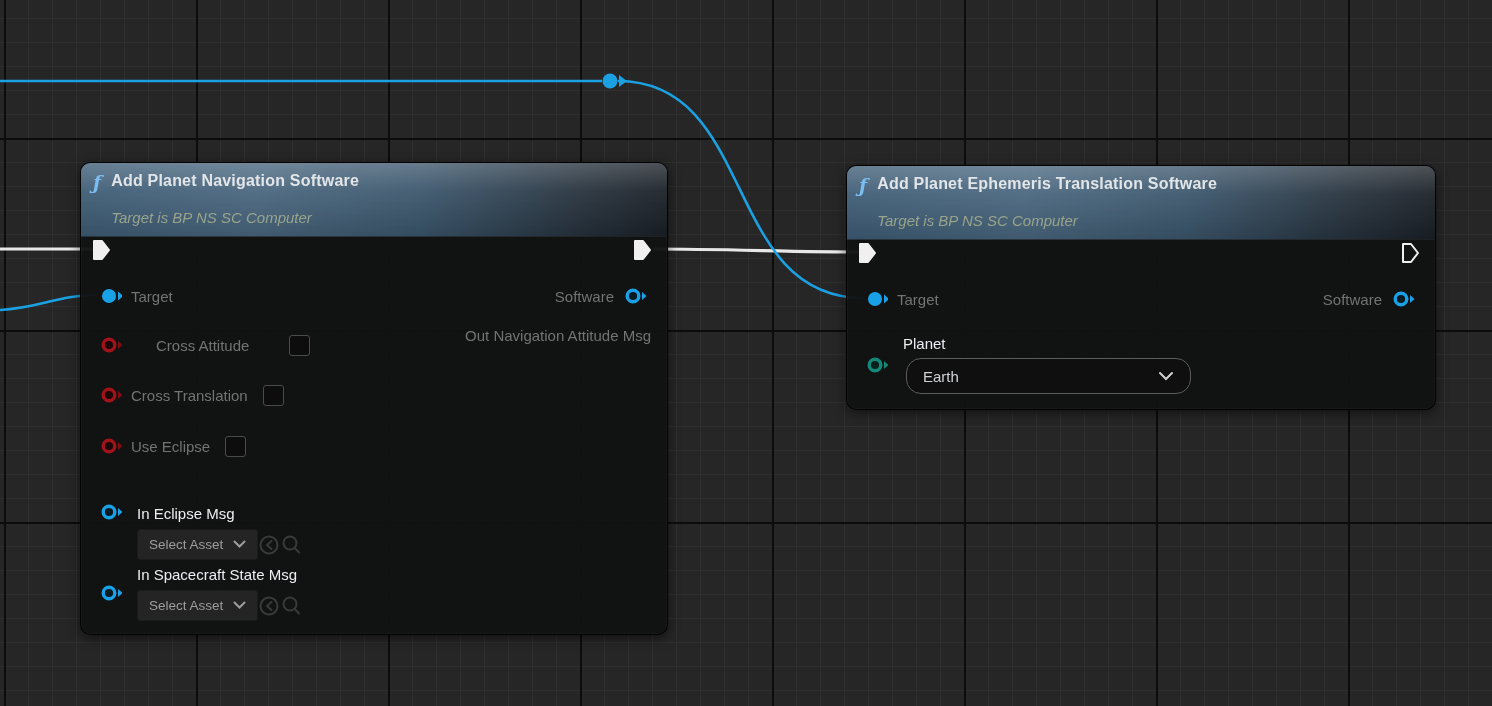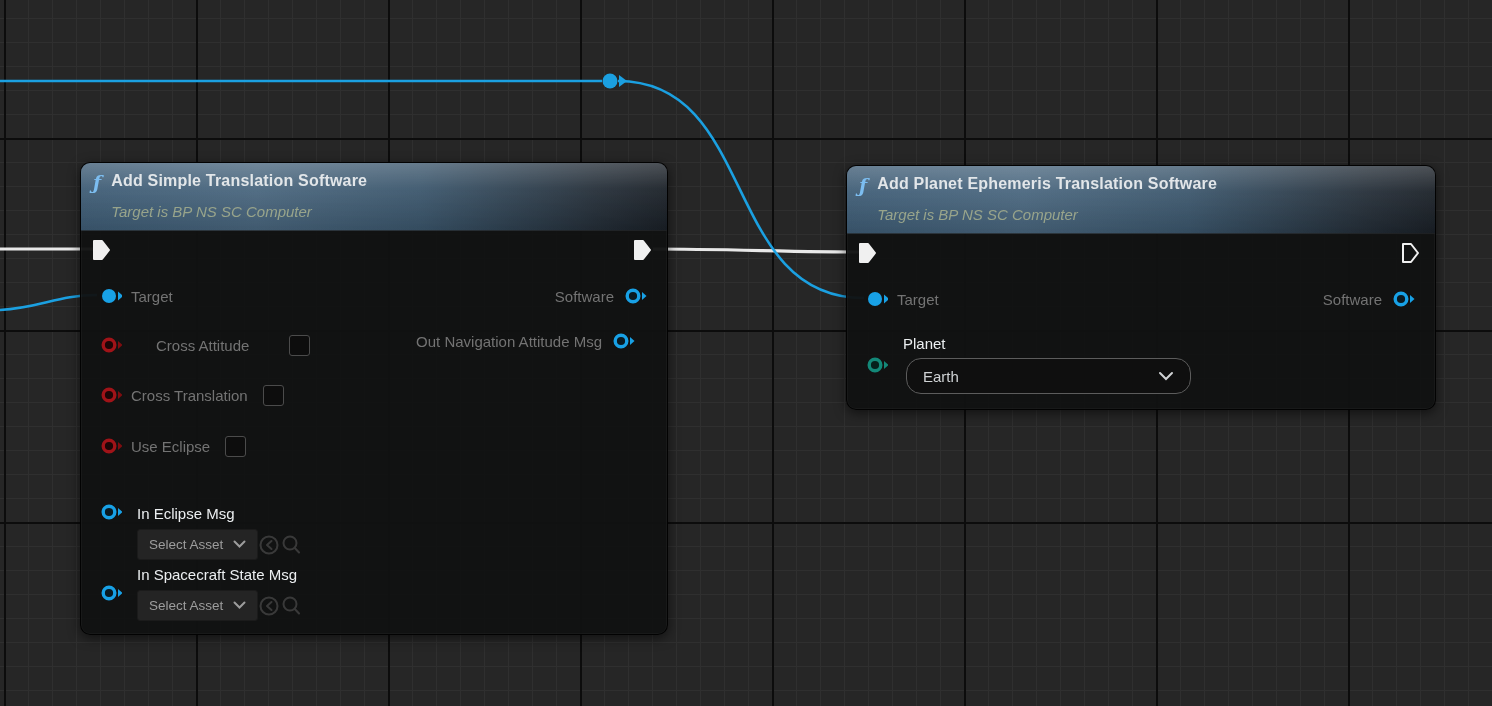--- a/index.html
+++ b/index.html
@@ -34,21 +34,21 @@
       linear-gradient(90deg, #3e5c75 0%, #49667e 30%, #3b566c 58%, #242e38 88%, #1a2027 100%);
     border-bottom:1px solid rgba(0,0,0,0.6);
   }
   .fn-icon {
     font-family:"DejaVu Serif", serif;
     font-style:italic; font-weight:bold;
     color:#7cbdf0; font-size:19px; line-height:22px;
     margin-top:1px;
   }
   .node-title { color:#e2e6e9; font-size:16px; font-weight:bold; line-height:22px; letter-spacing:0.2px; }
-  .node-subtitle { color:#98a48b; font-size:15px; font-style:italic; line-height:20px; margin-top:10px; }
+  .node-subtitle { color:#98a48b; font-size:15px; font-style:italic; line-height:20px; margin-top:16px; }
 
   .pin-row { position:absolute; display:flex; align-items:center; gap:9px; height:28px; }
   .pin-row.out { flex-direction:row; justify-content:flex-end; }
   .pin-label { color:#737373; font-size:15px; white-space:nowrap; }
   .pin { display:block; }
 
   .checkbox {
     width:21px; height:21px; border-radius:3px;
     background:#0d0d0d; border:1.5px solid #4b4b4b;
     display:inline-block; margin-left:6px;
@@ -89,21 +89,21 @@
   <g>
     <circle cx="610" cy="81" r="7.5" fill="#1ba0e1"></circle>
     <path d="M619,75 L627,81 L619,87 Z" fill="#1ba0e1"></path>
   </g>
 </svg>
 
 <div class="node" style="left:80px; top:162px; width:588px; height:473px;">
   <div class="node-header">
     <span class="fn-icon">ƒ</span>
     <div>
-      <div class="node-title">Add Simple Translation Software</div>
+      <div class="node-title">Add Planet Navigation Software</div>
       <div class="node-subtitle">Target is BP NS SC Computer</div>
     </div>
   </div>
 
   <svg class="pin" style="position:absolute; left:9px; top:75px;" width="23" height="24">
     <polygon points="4,3 12,3 19,12 12,21 4,21" fill="#f0f0f0" stroke="#f0f0f0" stroke-width="2" stroke-linejoin="round"></polygon>
   </svg>
   <svg class="pin" style="position:absolute; left:550px; top:75px;" width="23" height="24">
     <polygon points="4,3 12,3 19,12 12,21 4,21" fill="#f0f0f0" stroke="#f0f0f0" stroke-width="2" stroke-linejoin="round"></polygon>
   </svg>
@@ -191,21 +191,21 @@
     </div>
   </div>
 
   <div class="pin-row out" style="right:16px; top:119px;">
     <span class="pin-label">Software</span>
     <svg class="pin" width="28" height="22">
       <circle cx="10" cy="11" r="5.8" fill="#0a1a22" stroke="#18a1e6" stroke-width="3.4"></circle>
       <path d="M19,7 L23.5,11 L19,15 Z" fill="#18a1e6"></path>
     </svg>
   </div>
-  <div class="pin-row out" style="right:28px; top:164px;">
+  <div class="pin-row out" style="right:16px; top:164px;flex-direction:column;">
     <span class="pin-label">Out Navigation Attitude Msg</span>
     <svg class="pin" width="28" height="22">
       <circle cx="10" cy="11" r="5.8" fill="#0a1a22" stroke="#18a1e6" stroke-width="3.4"></circle>
       <path d="M19,7 L23.5,11 L19,15 Z" fill="#18a1e6"></path>
     </svg>
   </div>
 </div>
 
 <div class="node" style="left:846px; top:165px; width:590px; height:245px;">
   <div class="node-header">

